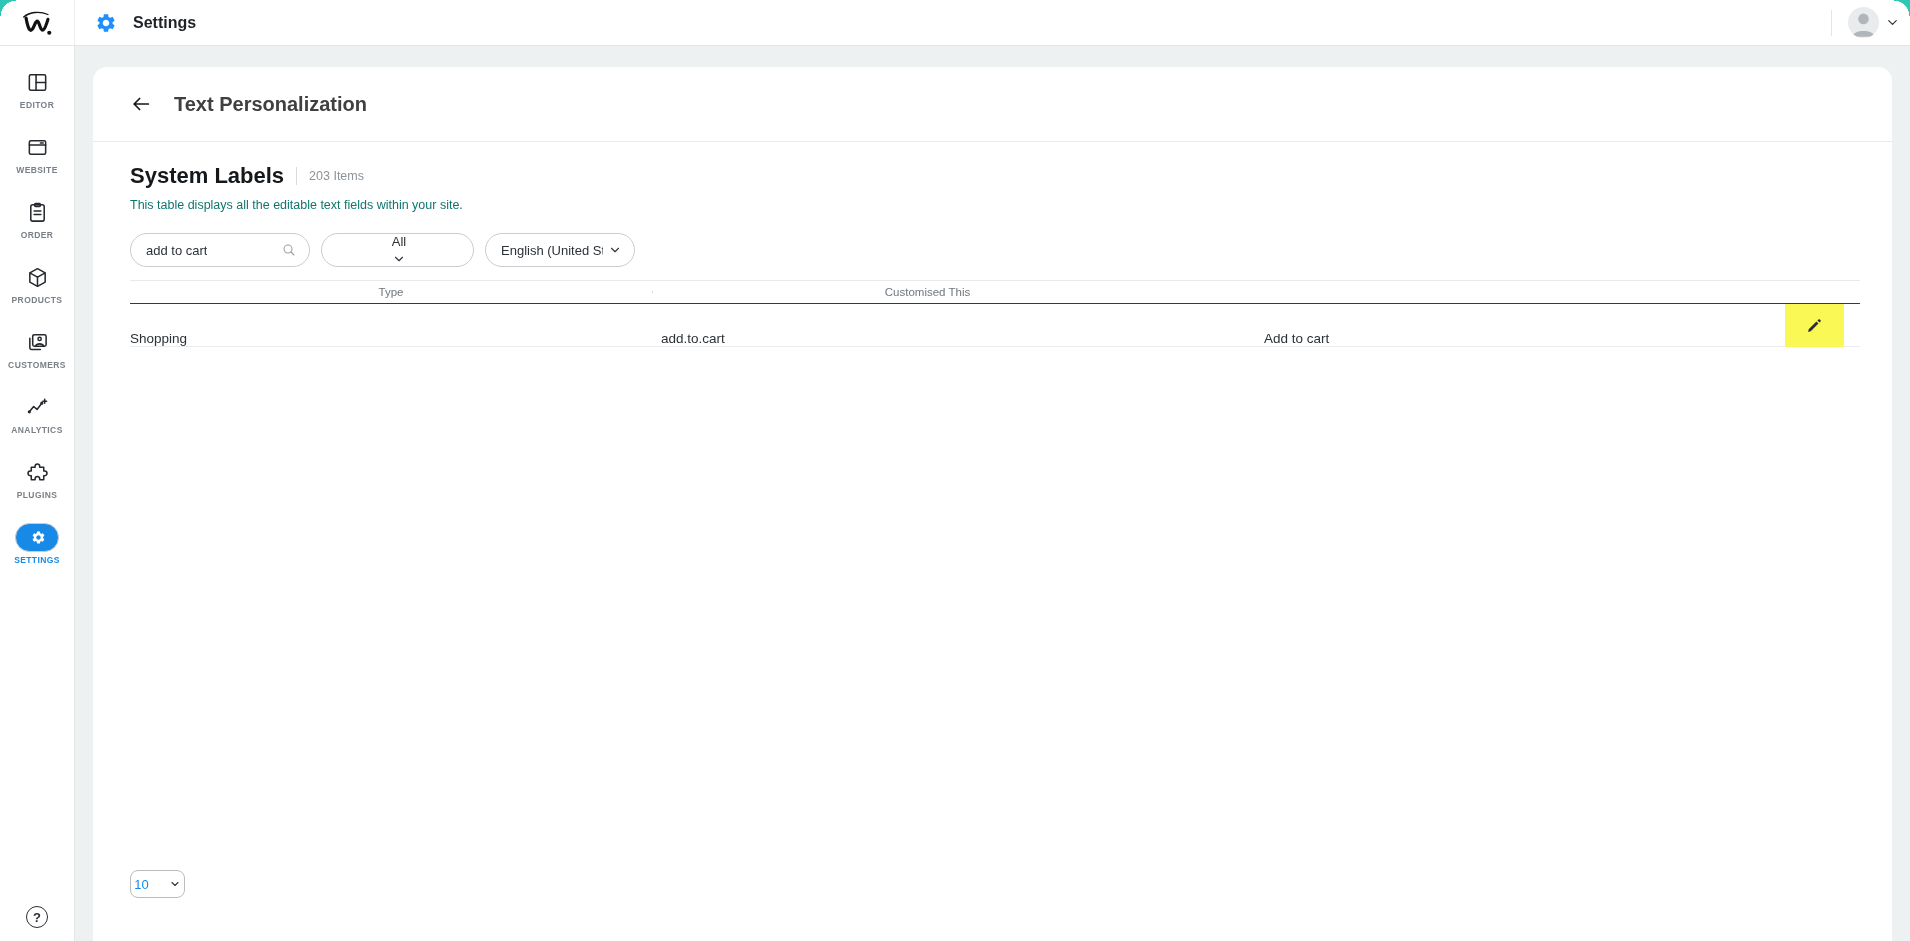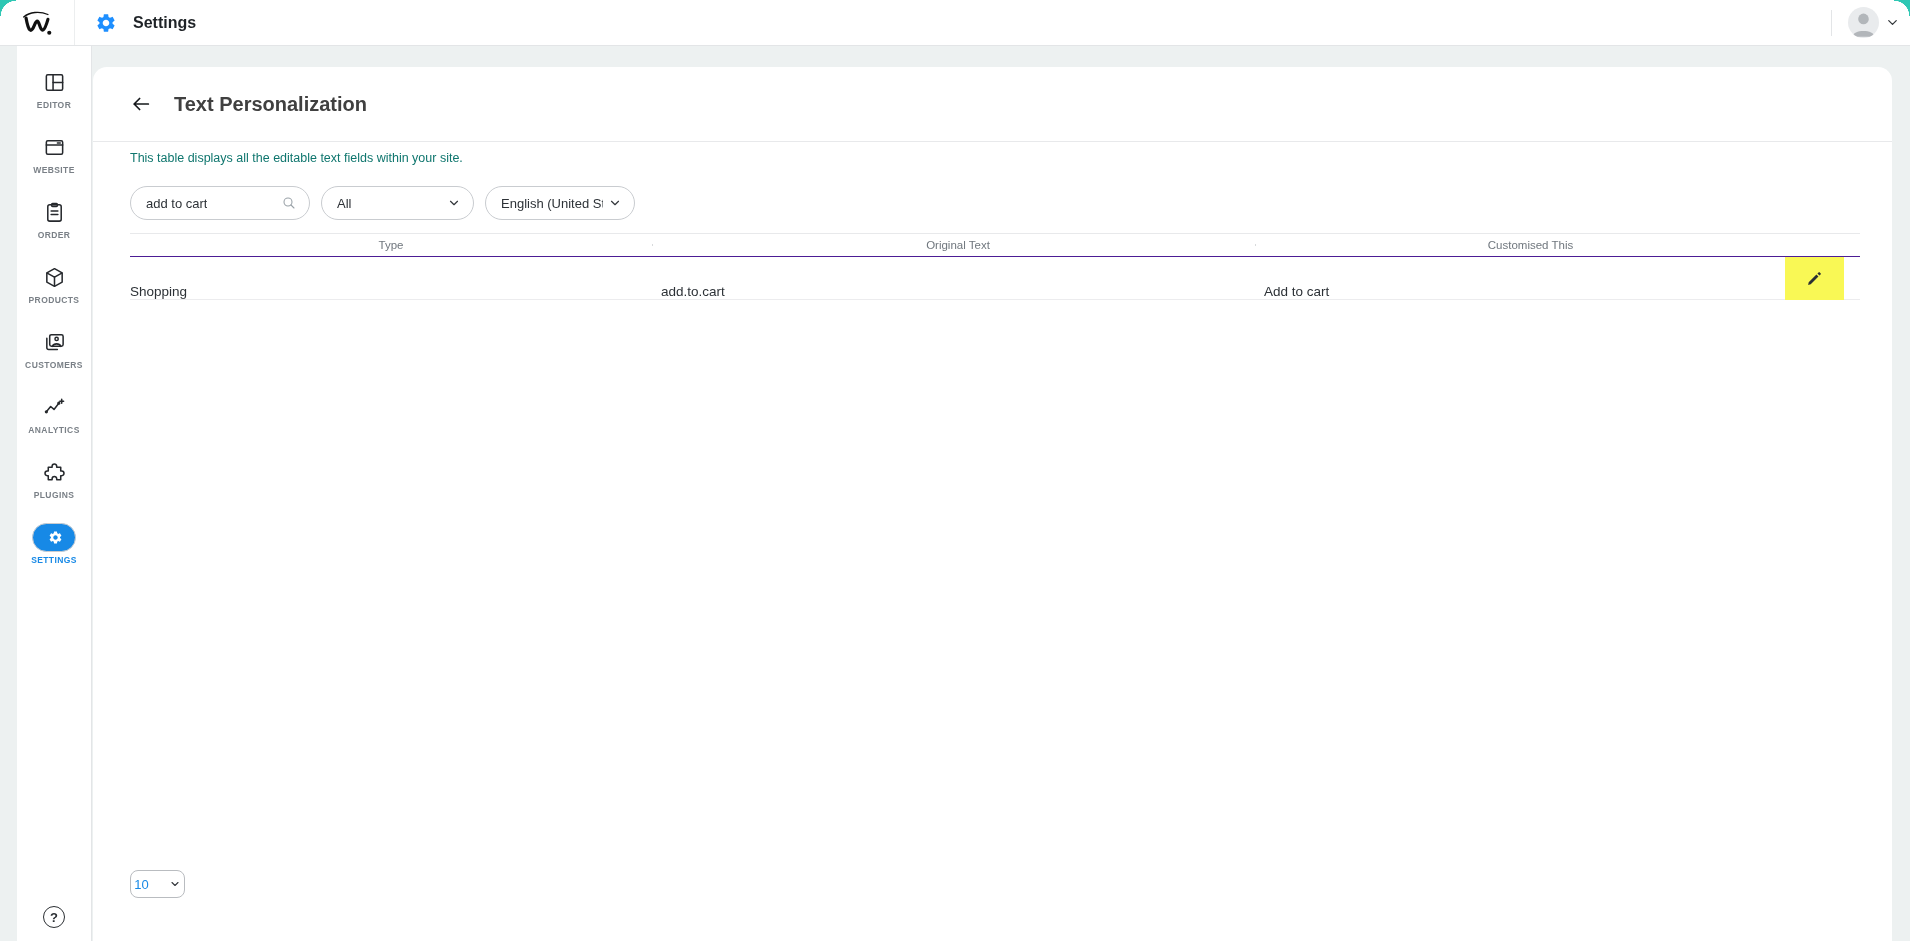--- a/index.html
+++ b/index.html
@@ -32,21 +32,21 @@
     overflow:hidden; display:flex; align-items:flex-end; justify-content:center; cursor:pointer;
   }
   .chev { margin-left:6px; cursor:pointer; }
 
   .corner { position:absolute; top:0; width:16px; height:16px; z-index:9; }
   .corner.tl { left:0;  background: radial-gradient(circle at 100% 100%, rgba(0,0,0,0) 15px, #2fc7b4 15.5px); }
   .corner.tr { right:0; background: radial-gradient(circle at 0% 100%,  rgba(0,0,0,0) 15px, #2fc7b4 15.5px); }
 
   
   .sidebar {
-    position:absolute; top:46px; left:17px; bottom:0; width:75px;
+    position:absolute; top:46px; left:0; bottom:0; width:75px;
     background:#fff; border-right:1px solid #e3e5e7; z-index:4;
     padding-top:10px;
   }
   .nav-item {
     height:65px; display:flex; flex-direction:column; align-items:center;
     justify-content:center; cursor:pointer;
   }
   .nav-icon { height:30px; display:flex; align-items:center; justify-content:center; }
   .nav-label {
     margin-top:3px; font-size:8.5px; font-weight:600; letter-spacing:.4px;
@@ -86,21 +86,21 @@
   .items-count { font-size:12.5px; color:#8d939a; }
   .section-desc { margin-top:9px; font-size:12.5px; color:#0f766e; height:15px; }
 
   .filters { margin-top:20px; display:flex; gap:11px; }
   .pill {
     height:34px; border:1px solid #c9ccd0; border-radius:17px; background:#fff;
     display:flex; align-items:center; justify-content:space-between;
     padding:0 12px 0 15px; font-size:13px; color:#2d3237; cursor:pointer;
   }
   .pill.search { width:180px; cursor:text; }
-  .pill.category { width:153px; }
+  .pill.category { width:153px;flex-direction:column; }
   .pill.language { width:150px; }
   .pill .txt { white-space:nowrap; overflow:hidden; }
   .pill.language .txt { max-width:102px; }
 
   
   .table { margin-top:13px; }
   .thead {
     height:24px; display:flex; align-items:center;
     border-top:1px solid #e8e9eb; border-bottom:1px solid #4c1d95;
     font-size:11.5px; color:#70777e;text-align:center;
@@ -271,20 +271,25 @@
   <div class="card-header">
     <span class="back-btn">
       <svg width="22" height="22" viewBox="0 0 24 24">
         <path d="M20 12 H4.5 M10.5 6 l-6 6 6 6" stroke="#15181b" stroke-width="1.9" fill="none" stroke-linecap="round" stroke-linejoin="round"></path>
       </svg>
     </span>
     <h1 class="page-title">Text Personalization</h1>
   </div>
 
   <div class="content">
+    <div class="section-title-row">
+      <span class="section-title">System Labels</span>
+      <span class="count-sep"></span>
+      <span class="items-count">203 Items</span>
+    </div>
     <div class="section-desc">This table displays all the editable text fields within your site.</div>
 
     <div class="filters">
       <div class="pill search">
         <span class="txt">add to cart</span>
         <svg width="16" height="16" viewBox="0 0 24 24">
           <circle cx="10.5" cy="10.5" r="6" stroke="#9aa2a8" stroke-width="1.6" fill="none"></circle>
           <line x1="15" y1="15" x2="19.5" y2="19.5" stroke="#9aa2a8" stroke-width="1.6" stroke-linecap="round"></line>
         </svg>
       </div>
@@ -298,21 +303,20 @@
         <span class="txt">English (United States)</span>
         <svg width="14" height="14" viewBox="0 0 24 24">
           <path d="M6 9 l6 6 6-6" stroke="#33373b" stroke-width="2" fill="none" stroke-linecap="round" stroke-linejoin="round"></path>
         </svg>
       </div>
     </div>
 
     <div class="table">
       <div class="thead">
         <div class="c1">Type</div>
-        <div class="c2">Original Text</div>
         <div class="c3">Customised This</div>
         <div class="c4"></div>
       </div>
       <div class="trow">
         <div class="c1">Shopping</div>
         <div class="c2">add.to.cart</div>
         <div class="c3">Add to cart</div>
         <button class="edit-btn">
           <svg width="17" height="17" viewBox="0 0 24 24">
             <path fill="#2b2f33" d="M3.8 17.3 L3 21 l3.7-.8 L17.6 9.3 l-2.9-2.9 Z M20.6 6.3 a1.2 1.2 0 0 0 0-1.7 l-1.2-1.2 a1.2 1.2 0 0 0-1.7 0 l-1.6 1.6 2.9 2.9 Z"></path>

